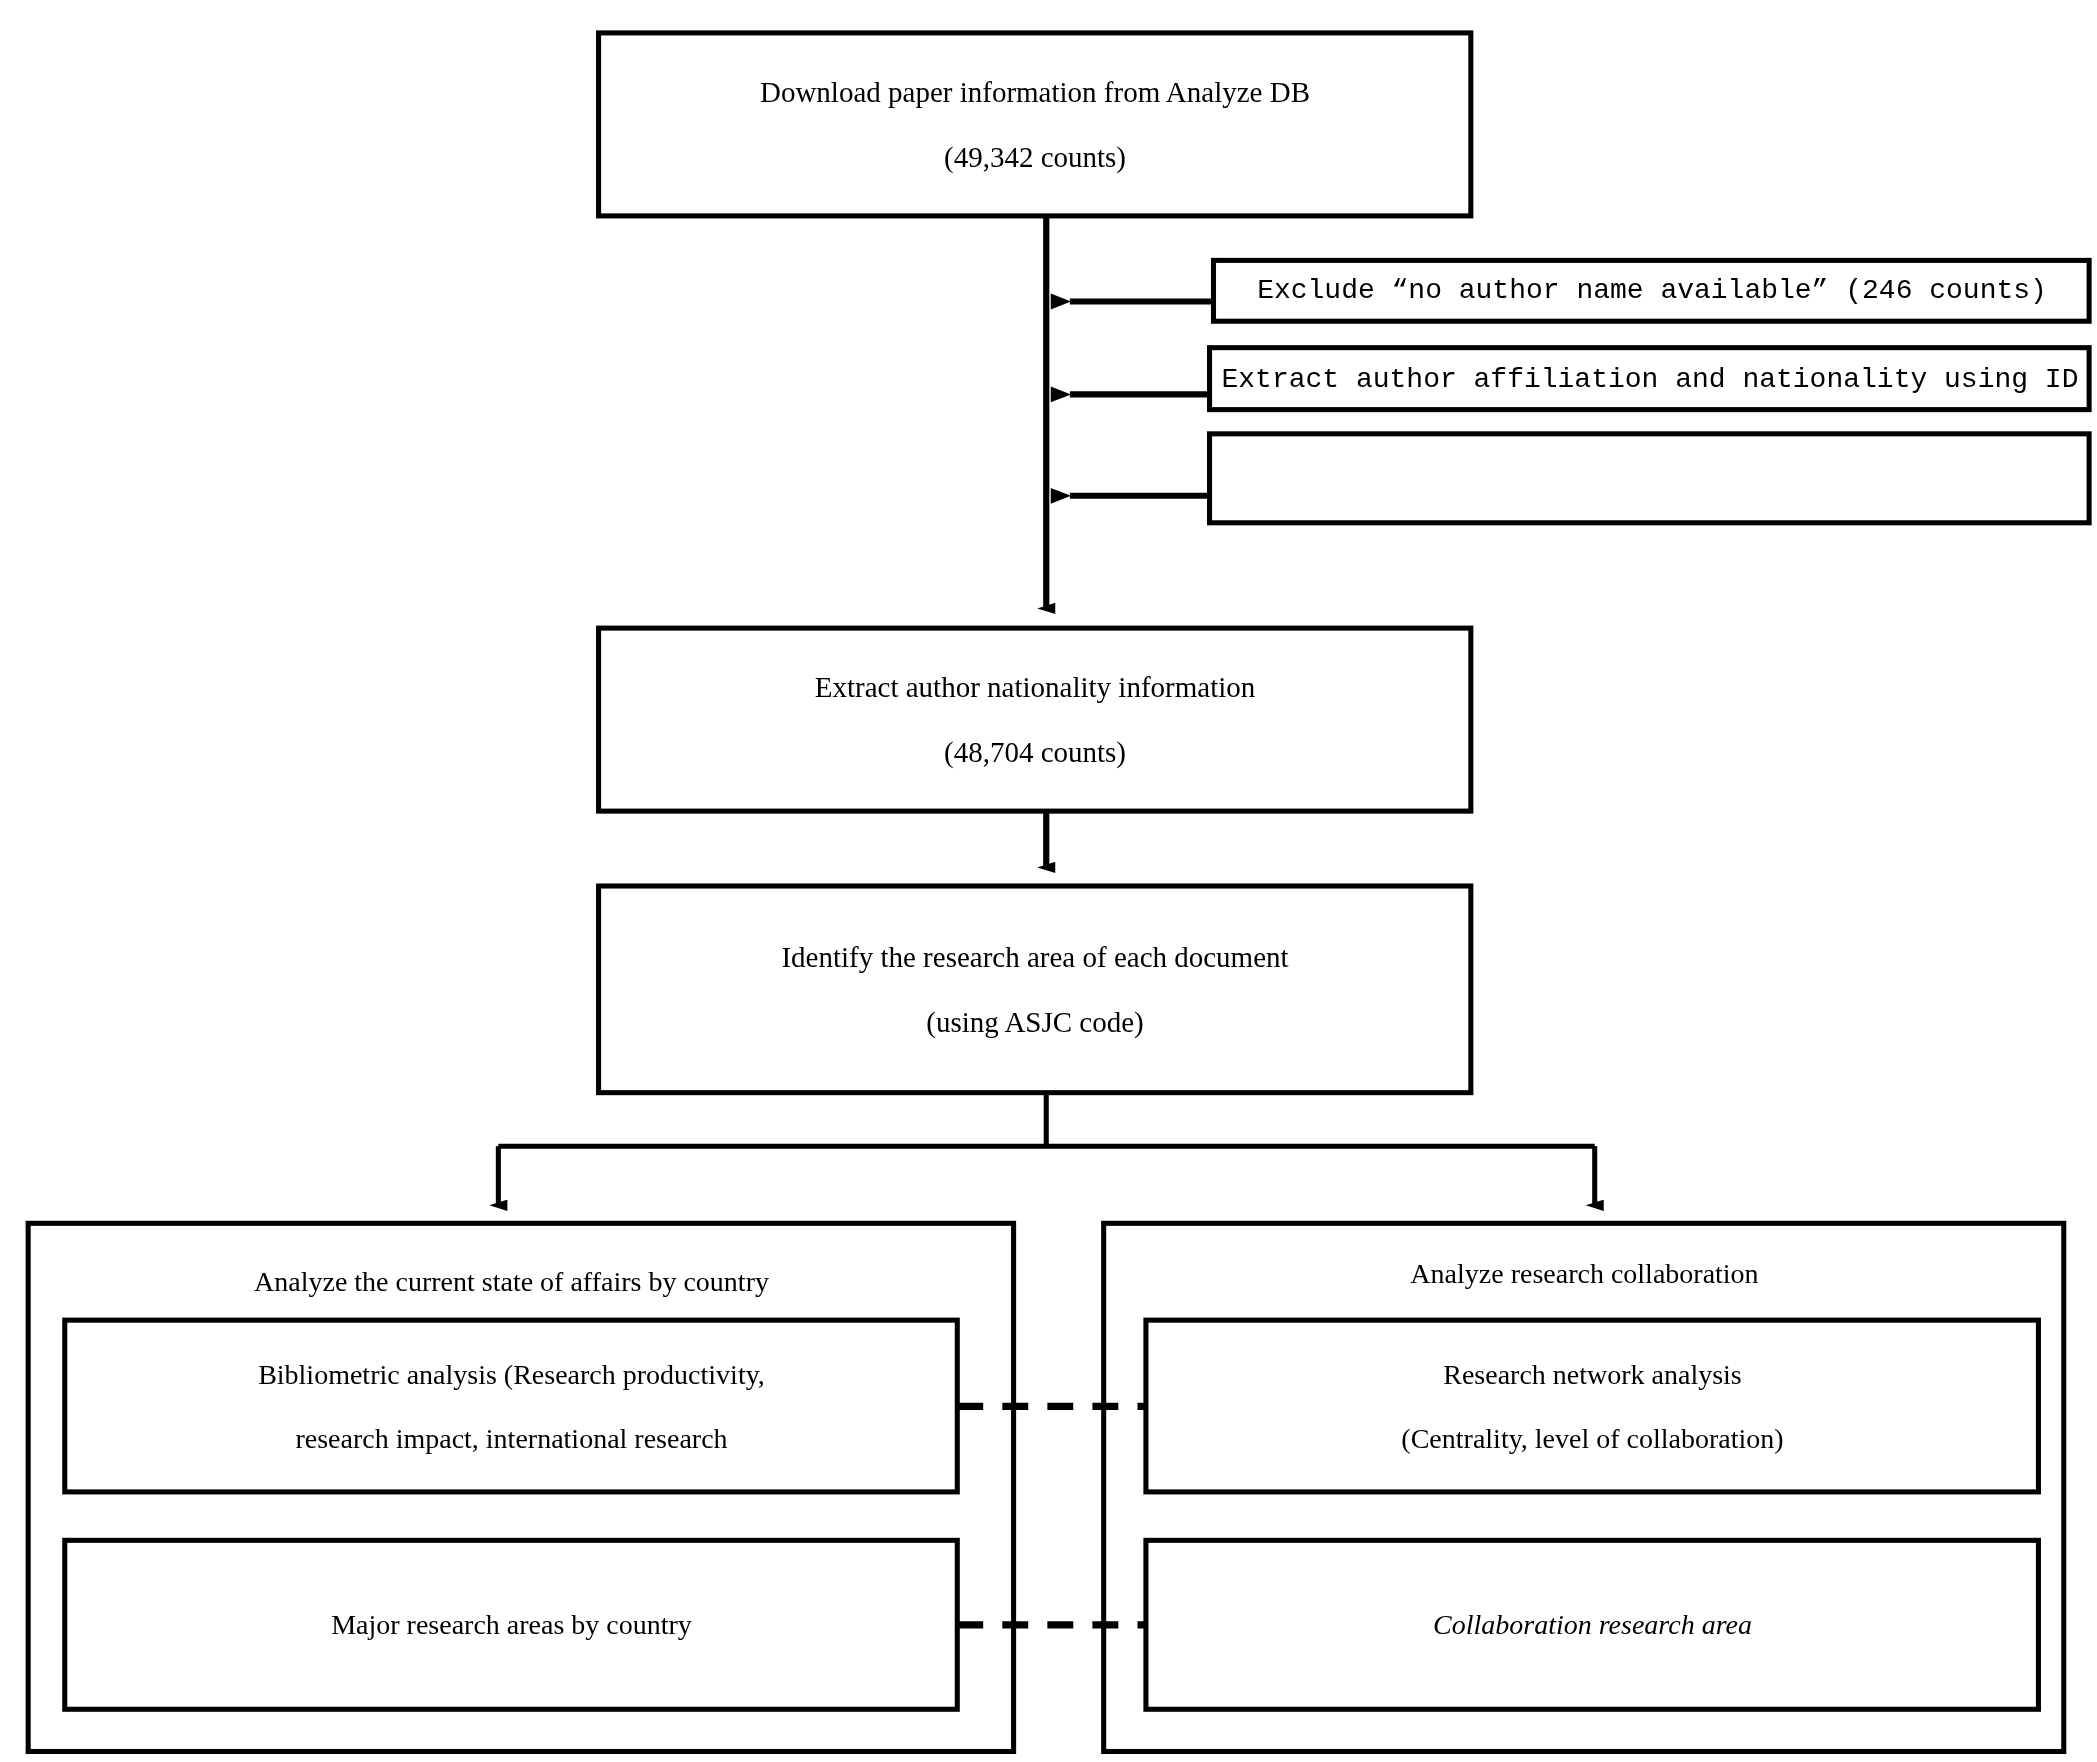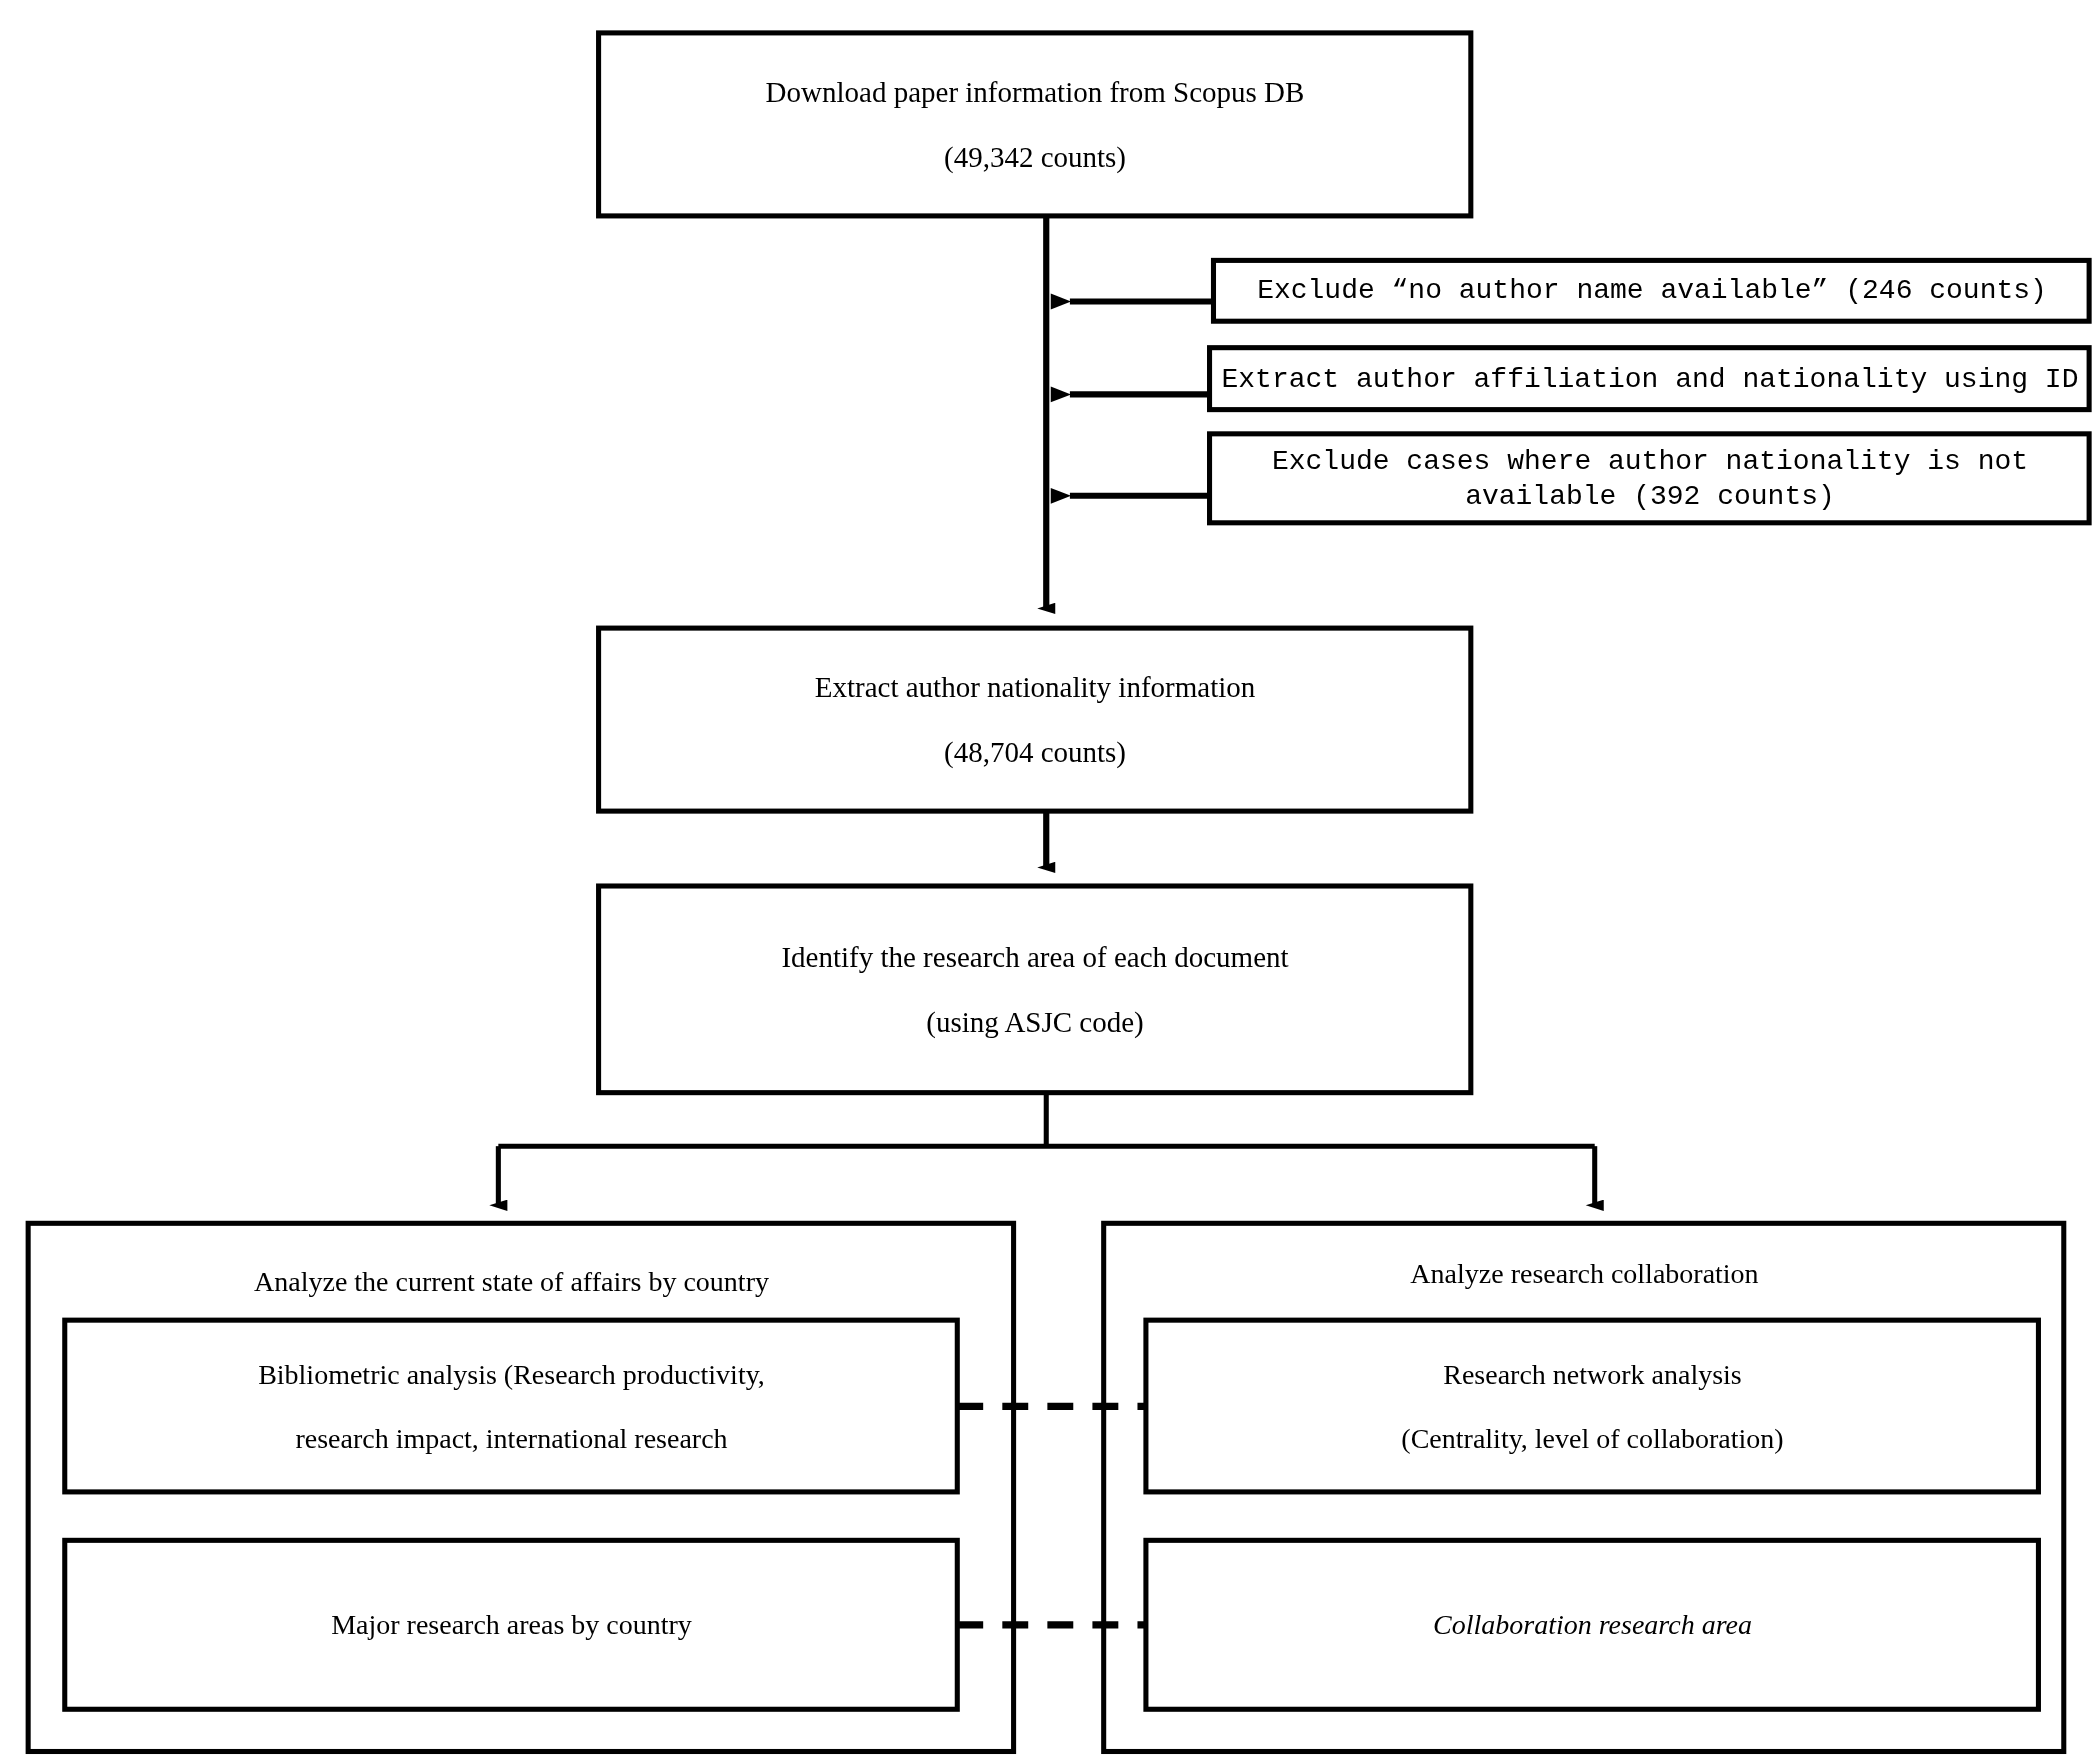--- a/index.html
+++ b/index.html
@@ -56,37 +56,33 @@
     <line x1="1858" y1="1940" x2="1858" y2="2035" stroke="#000" stroke-width="9"></line>
     <line x1="885" y1="2035" x2="2832" y2="2035" stroke="#000" stroke-width="9"></line>
     <line x1="885" y1="2035" x2="885" y2="2140" stroke="#000" stroke-width="9" marker-end="url(#arrowDown)"></line>
     <line x1="2832" y1="2035" x2="2832" y2="2140" stroke="#000" stroke-width="9" marker-end="url(#arrowDown)"></line>
 
     <line x1="1700" y1="2497" x2="2035" y2="2497" stroke="#000" stroke-width="13" stroke-dasharray="46,34"></line>
     <line x1="1700" y1="2885" x2="2035" y2="2885" stroke="#000" stroke-width="13" stroke-dasharray="46,34"></line>
   </svg>
 
   <div class="node-text t-main" style="left:599px;top:33px;width:872px;height:183px;">
-    <span class="ln">Download paper information from Scopus DB</span>
+    <span class="ln">Download paper information from Analyze DB</span>
     <span class="sp"></span>
     <span class="ln">(49,342 counts)</span>
   </div>
 
   <div class="node-text t-side" style="left:1214px;top:260px;width:876px;height:61px;">
     <span class="ln">Exclude “no author name available” (246 counts)</span>
   </div>
 
   <div class="node-text t-side" style="left:1210px;top:348px;width:880px;height:62px;">
     <span class="ln">Extract author affiliation and nationality using ID</span>
   </div>
 
-  <div class="node-text t-side" style="left:1210px;top:434px;width:880px;height:89px;">
-    <span class="ln">Exclude cases where author nationality is not</span>
-    <span class="ln">available (392 counts)</span>
-  </div>
 
   <div class="node-text t-main" style="left:599px;top:628px;width:872px;height:183px;">
     <span class="ln">Extract author nationality information</span>
     <span class="sp"></span>
     <span class="ln">(48,704 counts)</span>
   </div>
 
   <div class="node-text t-main" style="left:599px;top:886px;width:872px;height:207px;">
     <span class="ln">Identify the research area of each document</span>
     <span class="sp"></span>

